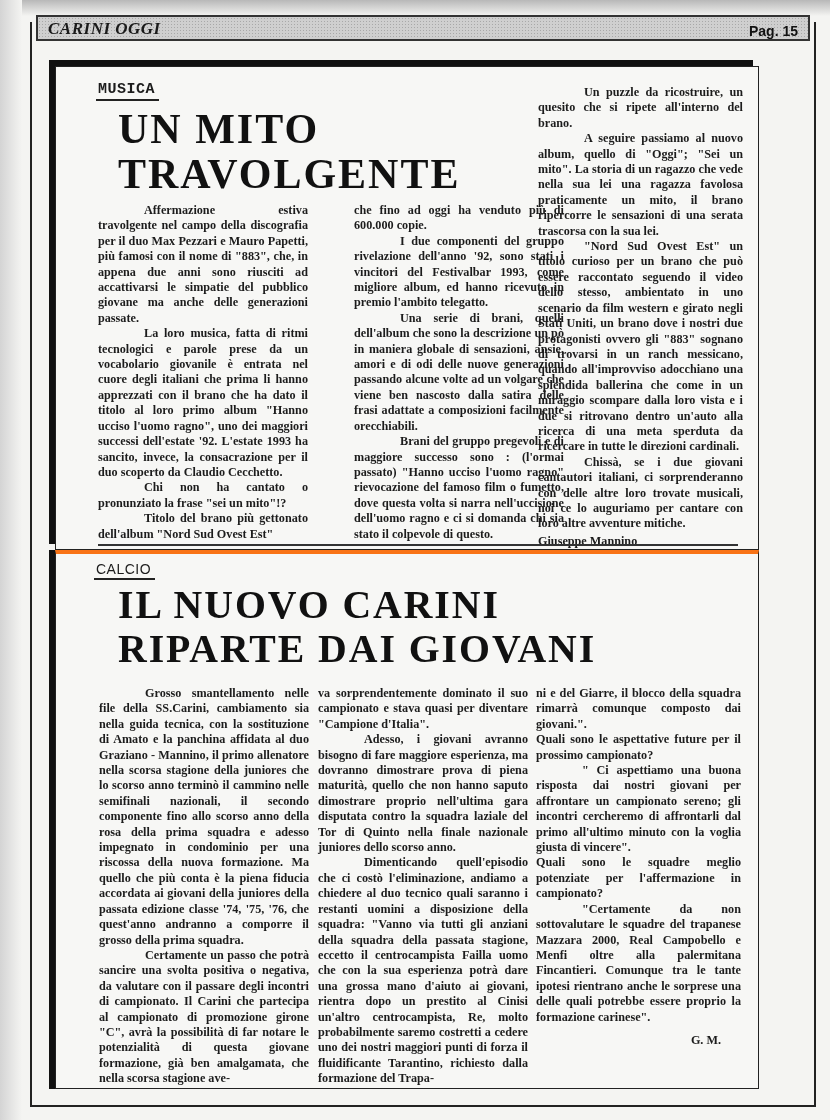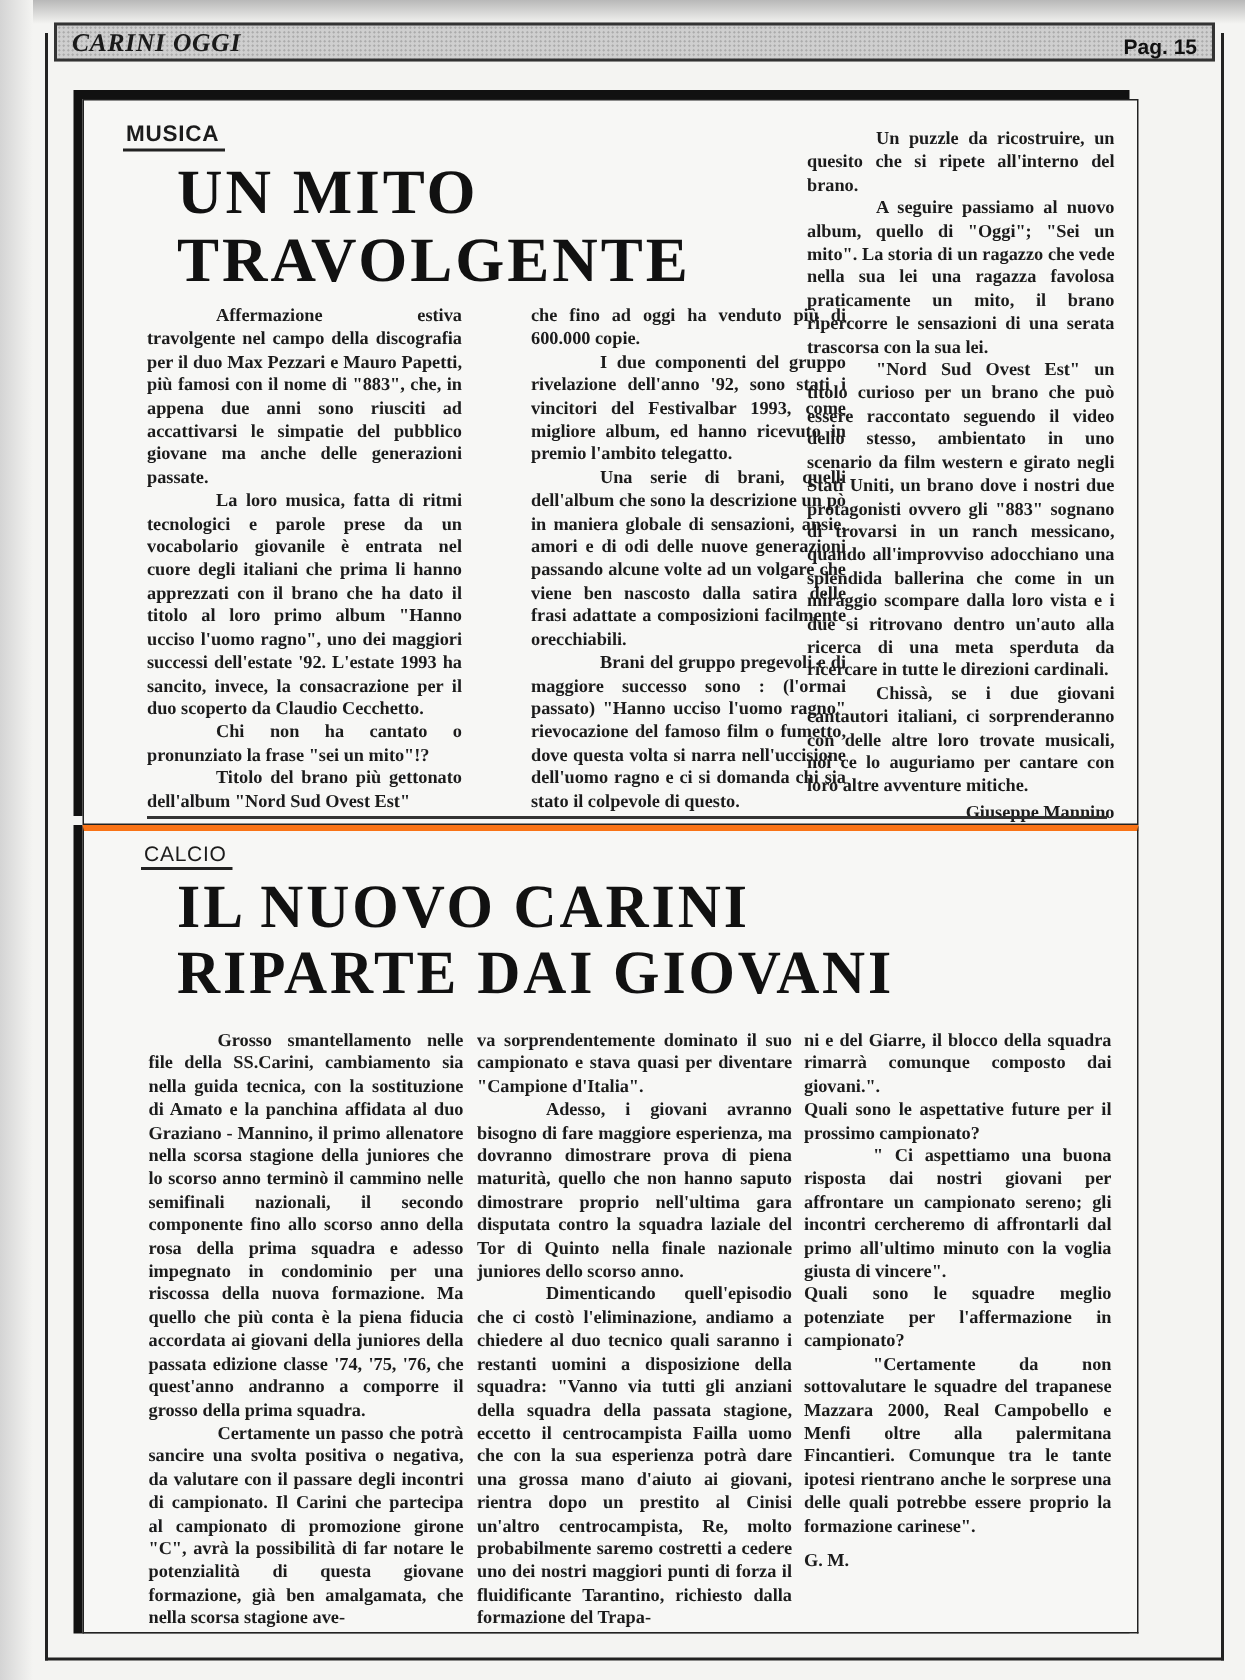--- a/index.html
+++ b/index.html
@@ -42,37 +42,37 @@
     background: #f7f7f5; border: 1.5px solid #222;
     box-shadow: -6px -6px 0 #111;
   }
   .art-music { top: 66px; height: 484px; }
   .art-sport { top: 550px; height: 539px; box-shadow: -6px 0 0 #111; border-top: 4px solid #f97316; }
 
   .section-label {
     position: absolute; font-weight: bold; font-size: 15px; letter-spacing: 0.5px;
     border-bottom: 2px solid #222; padding: 0 4px 0 2px; line-height: 18px;
   }
-  .art-music .section-label { left: 26px; top: 14px; font-family: Liberation Sans, sans-serif; }
+  .art-music .section-label { left: 40px; top: 14px; font-family: Liberation Mono, monospace; }
   .art-sport .section-label { left: 38px; top: 6px; font-family: "Liberation Sans", sans-serif; font-weight: normal; font-size: 14px; }
 
   .headline {
     position: absolute; font-weight: bold; color: #111; line-height: 1.08;
   }
   .art-music .headline { left: 62px; top: 40px; font-size: 42px; letter-spacing: 2px; font-family: "Liberation Serif", serif; }
   .art-sport .headline { left: 62px; top: 28px; font-size: 41px; letter-spacing: 2px; font-family: "Liberation Serif", serif; transform: scaleX(0.97); transform-origin: left; }
 
   .col {
     position: absolute; font-size: 12.2px; line-height: 15.4px; text-align: justify;
     hyphens: manual;
   }
   .col p { margin: 0; font-weight: bold; }
   .col p.ind { text-indent: 46px; }
-  .signature { text-align: right; font-weight: bold; margin-top: 2px !important; }
-  .signature-gm { text-align: left; font-weight: bold; margin-top: 8px !important; padding-right: 20px; }
+  .signature { text-align: left; font-weight: bold; margin-top: 2px !important; }
+  .signature-gm { text-align: right; font-weight: bold; margin-top: 8px !important; padding-right: 20px; }
 
   
   .m-col1 { left: 32px; top: 136px; width: 210px; margin-left: 10px; }
   .m-col2 { left: 262px; top: 136px; width: 210px; margin-left: 36px; }
   .m-col3 { left: 482px; top: 18px; width: 205px; }
   .m-rule { position: absolute; left: 42px; top: 477px; width: 640px; height: 2px; background: #333; }
 
   
   .s-col1 { left: 43px; top: 132px; width: 210px; }
   .s-col2 { left: 262px; top: 132px; width: 210px; }

